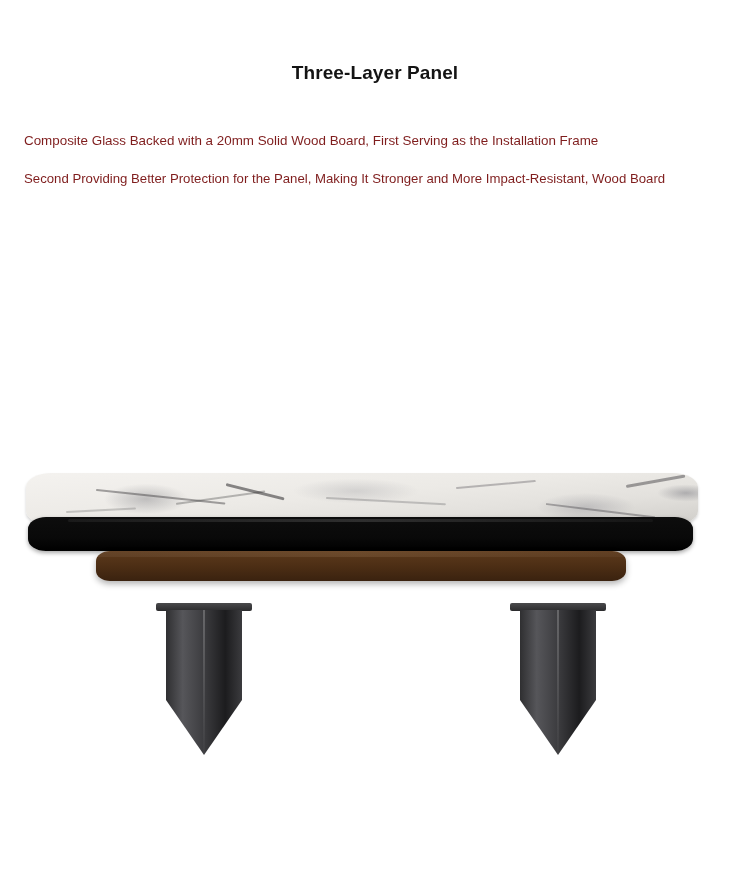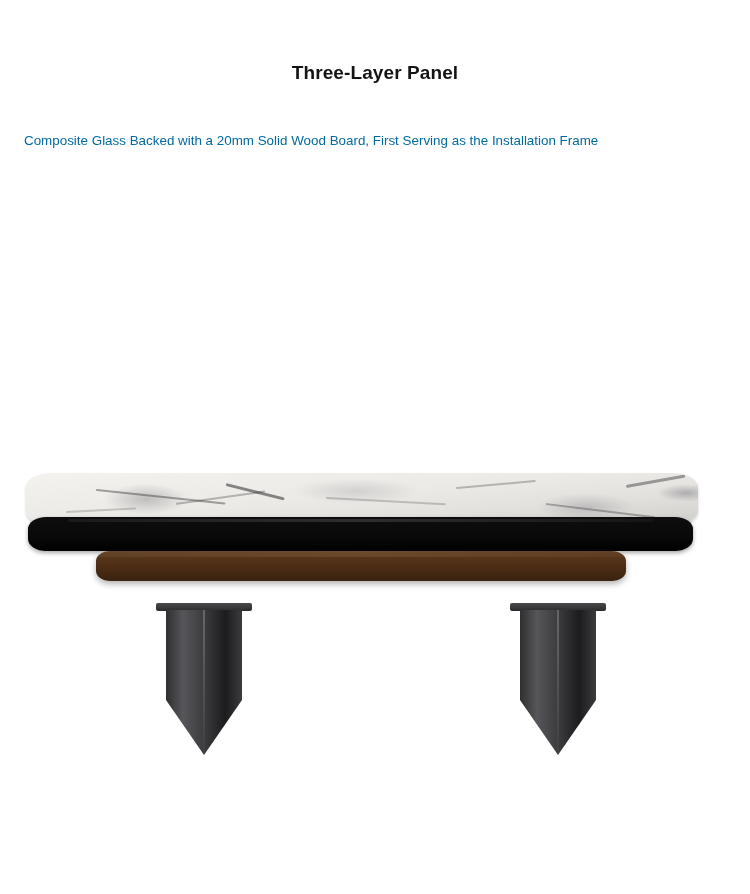--- a/index.html
+++ b/index.html
@@ -32,21 +32,21 @@
     letter-spacing: 0.1px;
   }
   .desc {
     position: absolute;
     left: 24px;
     width: 700px;
   }
   .desc-line {
     font-size: 13.2px;
     line-height: 19px;
-    color: #0369a1;
+    color: #7f1d1d;
     margin-bottom: 19px;
     white-space: nowrap;
   }
   .desc-line.l1 { font-size: 13.4px; }
   .desc { top: 131px; }
 
   
   .illus {
     position: absolute;
     left: 0;
@@ -164,20 +164,21 @@
 </style>
 </head>
 <body>
 
 <div class="page">
 
   <div class="title">Three-Layer Panel</div>
 
   <div class="desc">
     <div class="desc-line l1"> Composite Glass Backed with a 20mm Solid Wood Board, First Serving as the Installation Frame</div>
+    <div class="desc-line">Second Providing Better Protection for the Panel, Making It Stronger and More Impact-Resistant, Wood Board</div>
   </div>
 
   <div class="illus">
 
     <div class="slab-stone">
       <span class="vein v1"></span>
       <span class="vein v2"></span>
       <span class="vein v3"></span>
       <span class="vein v4"></span>
       <span class="vein v5"></span>

